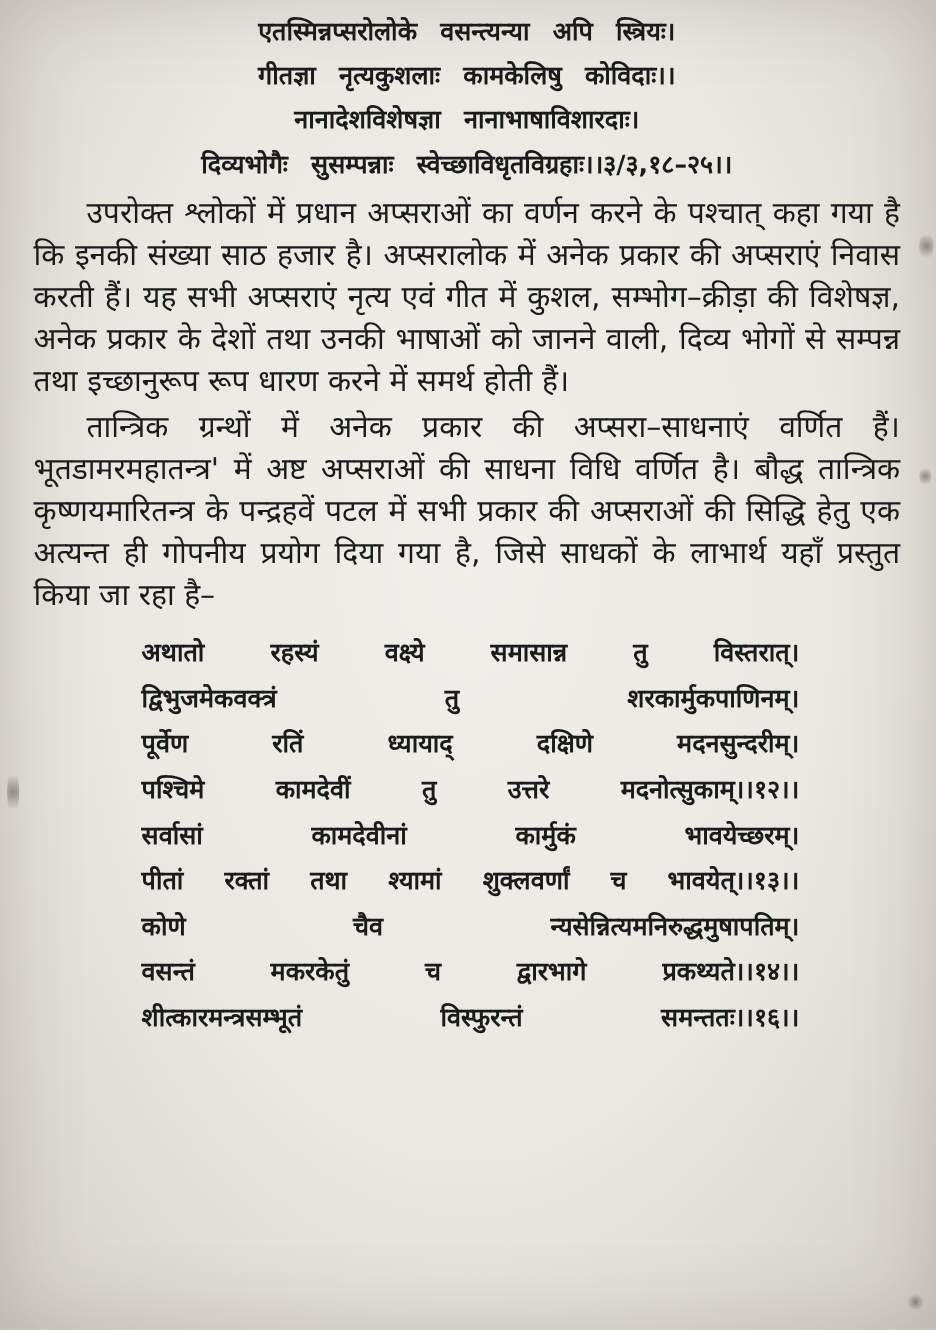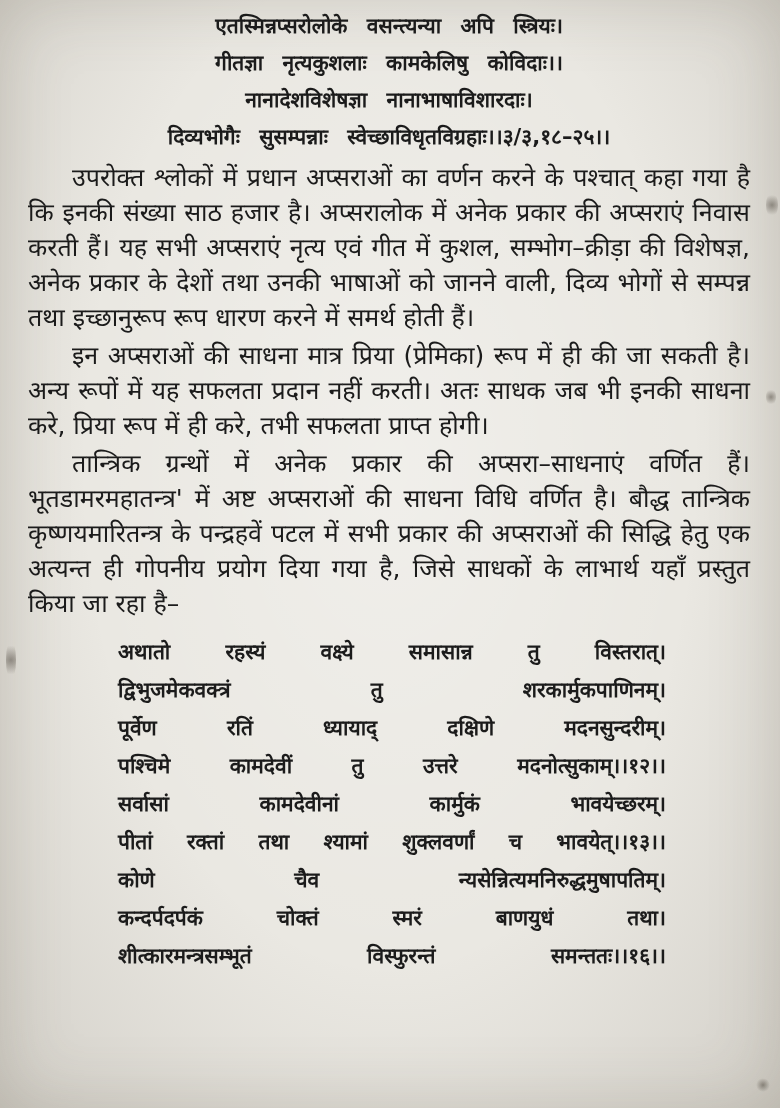--- a/index.html
+++ b/index.html
@@ -75,34 +75,33 @@
   <section class="opening-verses">
     <div class="ov-line">एतस्मिन्नप्सरोलोके वसन्त्यन्या अपि स्त्रियः।</div>
     <div class="ov-line">गीतज्ञा नृत्यकुशलाः कामकेलिषु कोविदाः।।</div>
     <div class="ov-line">नानादेशविशेषज्ञा नानाभाषाविशारदाः।</div>
     <div class="ov-line">दिव्यभोगैः सुसम्पन्नाः स्वेच्छाविधृतविग्रहाः।।३/३,१८–२५।।</div>
   </section>
 
   <section>
     <p class="para"><span>उपरोक्त श्लोकों में प्रधान अप्सराओं का वर्णन करने के पश्चात् कहा गया है कि इनकी संख्या साठ हजार है। अप्सरालोक में अनेक प्रकार की अप्सराएं निवास करती हैं। यह सभी अप्सराएं नृत्य एवं गीत में कुशल, सम्भोग–क्रीड़ा की विशेषज्ञ, अनेक प्रकार के देशों तथा उनकी भाषाओं को जानने वाली, दिव्य भोगों से सम्पन्न तथा इच्छानुरूप रूप धारण करने में समर्थ होती हैं।</span></p>
 
-    <p class="para"><span>इन अप्सराओं की साधना मात्र प्रिया (प्रेमिका) रूप में ही की जा सकती है। अन्य रूपों में यह सफलता प्रदान नहीं करती। अतः साधक जब भी इनकी साधना करे, प्रिया रूप में ही करे, तभी सफलता प्राप्त होगी।</span></p>
 
     <p class="para"><span>तान्त्रिक ग्रन्थों में अनेक प्रकार की अप्सरा–साधनाएं वर्णित हैं। </span><b class="bold-term">भूतडामरमहातन्त्र'</b><span> में अष्ट अप्सराओं की साधना विधि वर्णित है। बौद्ध तान्त्रिक </span><b class="bold-term">कृष्णयमारितन्त्र</b><span> के पन्द्रहवें पटल में सभी प्रकार की अप्सराओं की सिद्धि हेतु एक अत्यन्त ही गोपनीय प्रयोग दिया गया है, जिसे साधकों के लाभार्थ यहाँ प्रस्तुत किया जा रहा है–</span></p>
   </section>
 
   <section class="closing-verses">
     <div class="cv-line">अथातो रहस्यं वक्ष्ये समासान्न तु विस्तरात्।</div>
     <div class="cv-line">द्विभुजमेकवक्त्रं तु शरकार्मुकपाणिनम्।</div>
     <div class="cv-line">पूर्वेण रतिं ध्यायाद् दक्षिणे मदनसुन्दरीम्।</div>
     <div class="cv-line">पश्चिमे कामदेवीं तु उत्तरे मदनोत्सुकाम्।।१२।।</div>
     <div class="cv-line">सर्वासां कामदेवीनां कार्मुकं भावयेच्छरम्।</div>
     <div class="cv-line">पीतां रक्तां तथा श्यामां शुक्लवर्णां च भावयेत्।।१३।।</div>
     <div class="cv-line">कोणे चैव न्यसेन्नित्यमनिरुद्धमुषापतिम्।</div>
-    <div class="cv-line">कन्दर्पदर्पकं चोक्तं स्मरं बाणयुधं तथा।</div>
+    <div class="cv-line">वसन्तं मकरकेतुं च द्वारभागे प्रकथ्यते।।१४।।</div>
     <div class="cv-line">शीत्कारमन्त्रसम्भूतं विस्फुरन्तं समन्ततः।।१६।।</div>
   </section>
 
   <span class="smudge s1"></span>
   <span class="smudge s2"></span>
   <span class="smudge s3"></span>
   <span class="smudge s4"></span>
 </div>
 
 </body></html>

